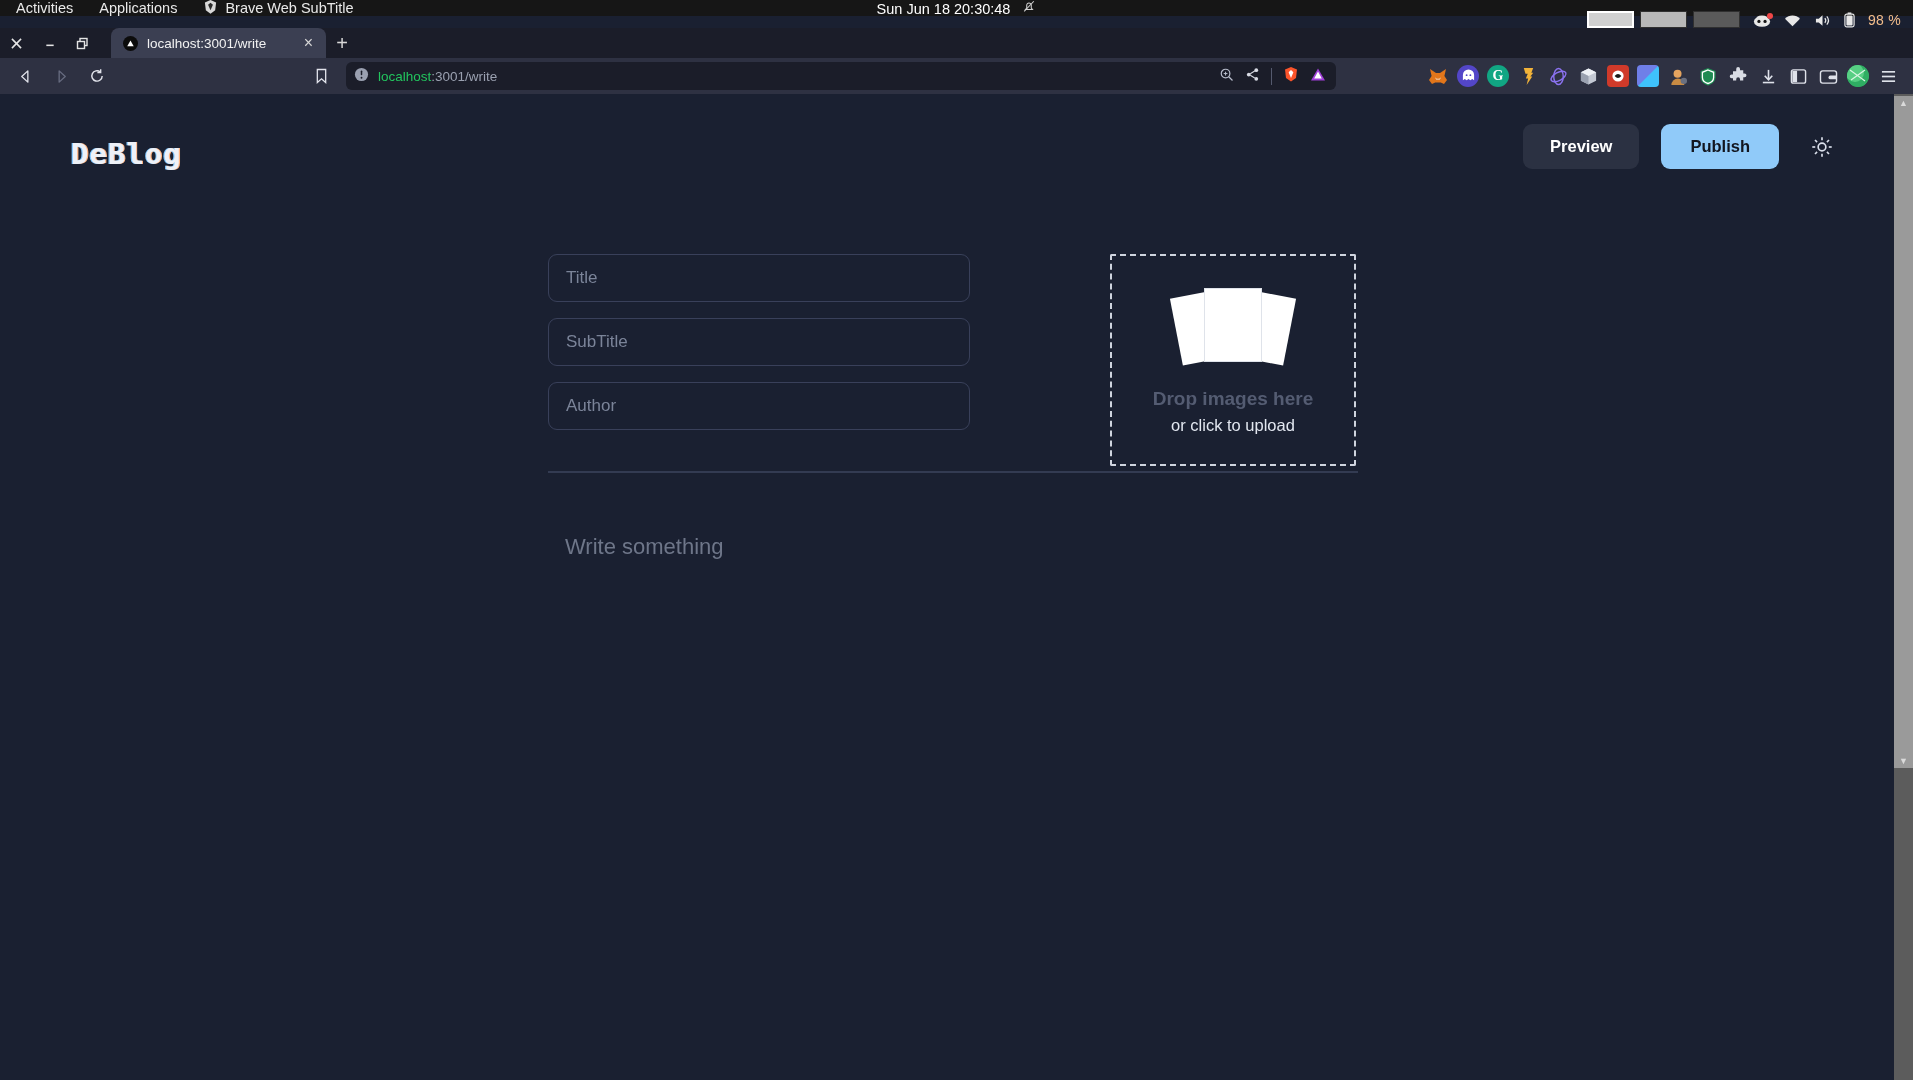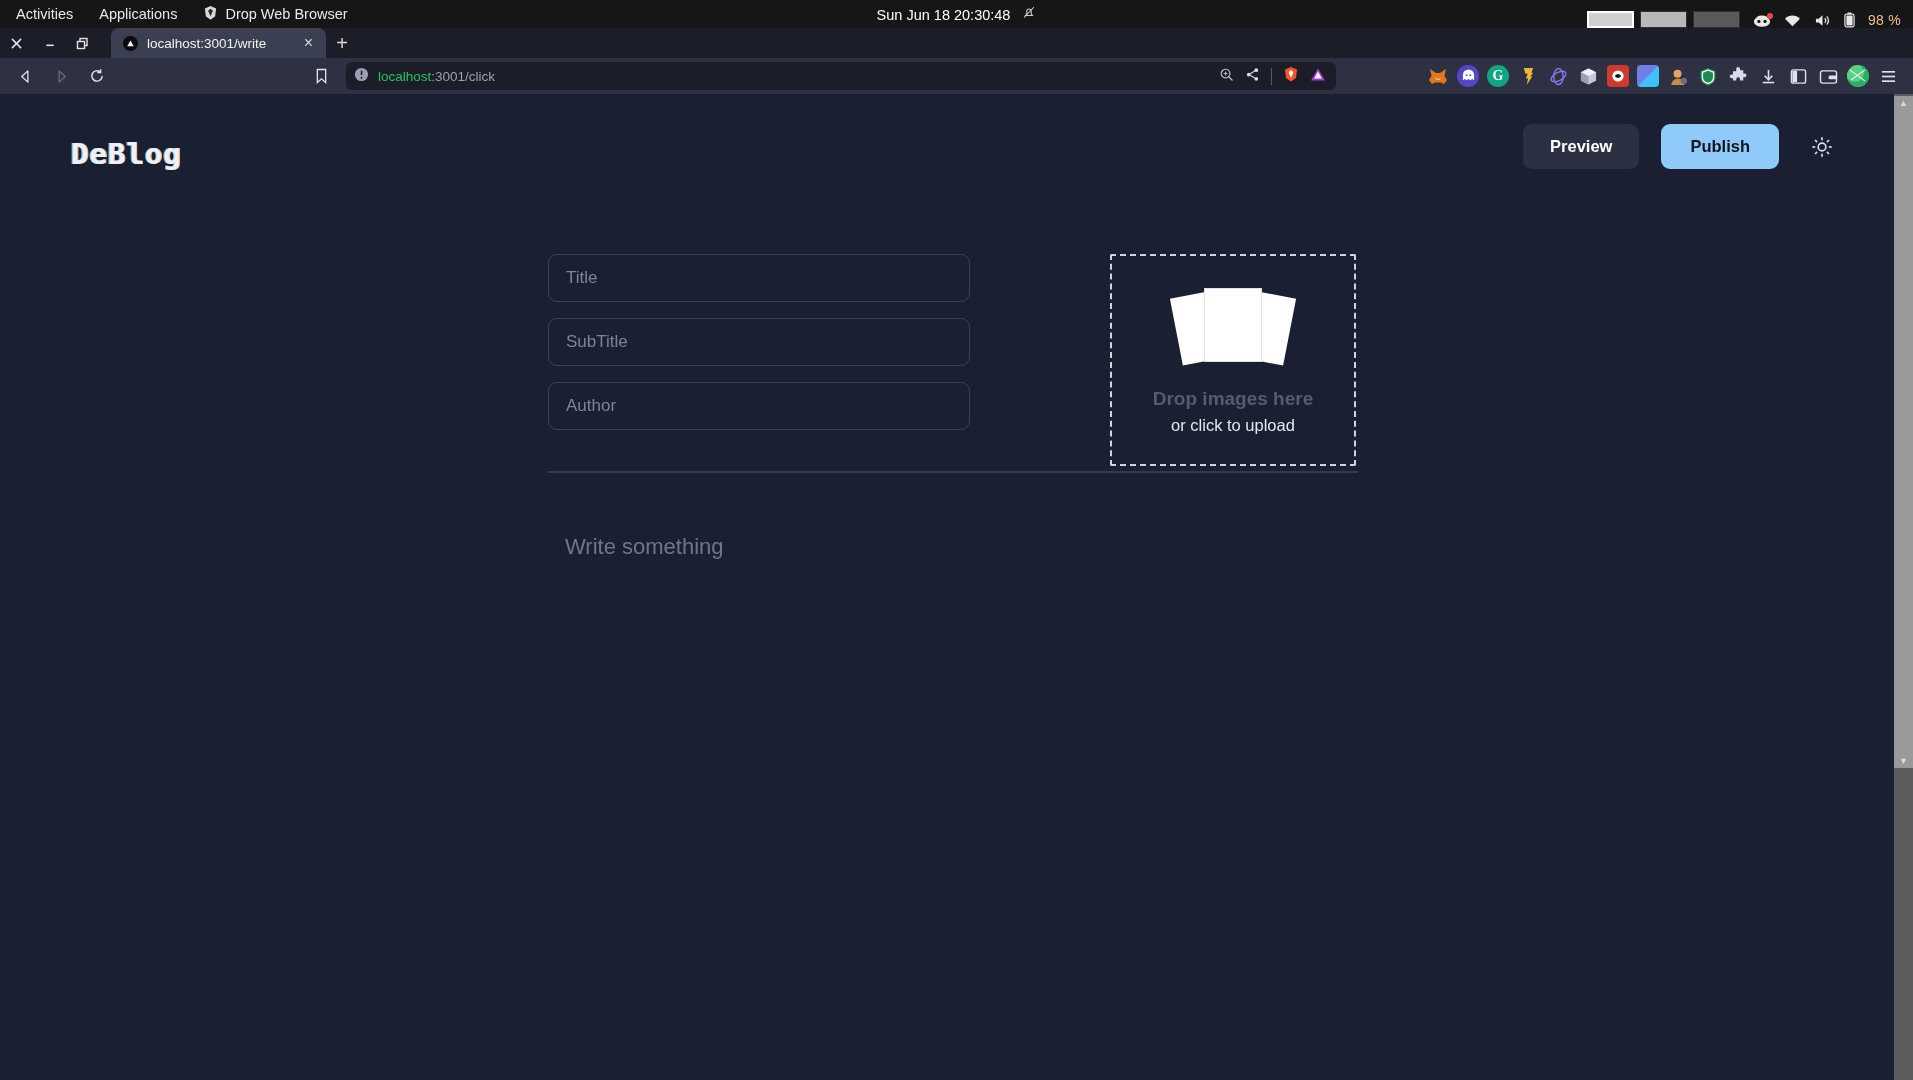--- a/index.html
+++ b/index.html
@@ -6,21 +6,21 @@
   html, body {
     width: 1913px; height: 1080px;
     background: #1a2031;
     font-family: "Liberation Sans", sans-serif;
     overflow: hidden;
   }
 
   
   #gnome-bar {
     position: absolute; top: 0; left: 0;
-    width: 1913px; height: 28px;
+    width: 1913px; height: 16px;
     background: #161616;
     display: flex; align-items: center;
     color: #e8e8e8; font-size: 14px;
   }
   .gnome-item {
     padding: 0 13px; height: 28px;
     display: flex; align-items: center; gap: 7px;
     color: #e9e9e9; font-size: 14.5px;
     white-space: nowrap;
   }
@@ -207,21 +207,21 @@
   <div class="gnome-item">
     <span>Applications</span>
   </div>
   <div class="gnome-item">
     <span>
       <svg width="15" height="16" viewBox="0 0 16 17">
           <path d="M8 1 L14 3.6 L13 12 L8 15.6 L3 12 L2 3.6 Z" fill="#d8d8d8"></path>
           <path d="M8 4 L10.6 6 L8 12 L5.4 6 Z" fill="#2a2a2a"></path>
         </svg>
     </span>
-    <span>Drop Web Browser</span>
+    <span>Brave Web SubTitle</span>
   </div>
 
   <div id="gnome-clock">
     <span class="clk">Sun Jun 18  20:30:48</span>
     <span>
       <svg width="14" height="15" viewBox="0 0 16 17">
           <path d="M4 12 h8 l-1.4-1.8 V7 a2.6 2.6 0 0 0-5.2 0 v3.2 Z" fill="none" stroke="#cfcfcf" stroke-width="1.2"></path>
           <line x1="2.5" y1="14" x2="13.5" y2="2.5" stroke="#cfcfcf" stroke-width="1.2"></line>
         </svg>
     </span>
@@ -320,21 +320,21 @@
   </div>
 
   <div id="omnibox">
     <span>
       <svg width="15" height="15" viewBox="0 0 16 16">
           <circle cx="8" cy="8" r="7" fill="#9aa0b0"></circle>
           <rect x="7.2" y="3.6" width="1.6" height="5.2" rx=".8" fill="#1b1d29"></rect>
           <circle cx="8" cy="11.4" r="1" fill="#1b1d29"></circle>
         </svg>
     </span>
-    <span id="url-text"><b>localhost</b><span>:3001/click</span></span>
+    <span id="url-text"><b>localhost</b><span>:3001/write</span></span>
     <span id="omni-right">
       <span>
         <svg width="15" height="15" viewBox="0 0 16 16">
             <circle cx="7" cy="7" r="4.6" fill="none" stroke="#b8bdcc" stroke-width="1.3"></circle>
             <line x1="10.4" y1="10.4" x2="14.4" y2="14.4" stroke="#b8bdcc" stroke-width="1.4"></line>
             <line x1="5" y1="7" x2="9" y2="7" stroke="#b8bdcc" stroke-width="1.1"></line>
             <line x1="7" y1="5" x2="7" y2="9" stroke="#b8bdcc" stroke-width="1.1"></line>
           </svg>
       </span>
       <span>

